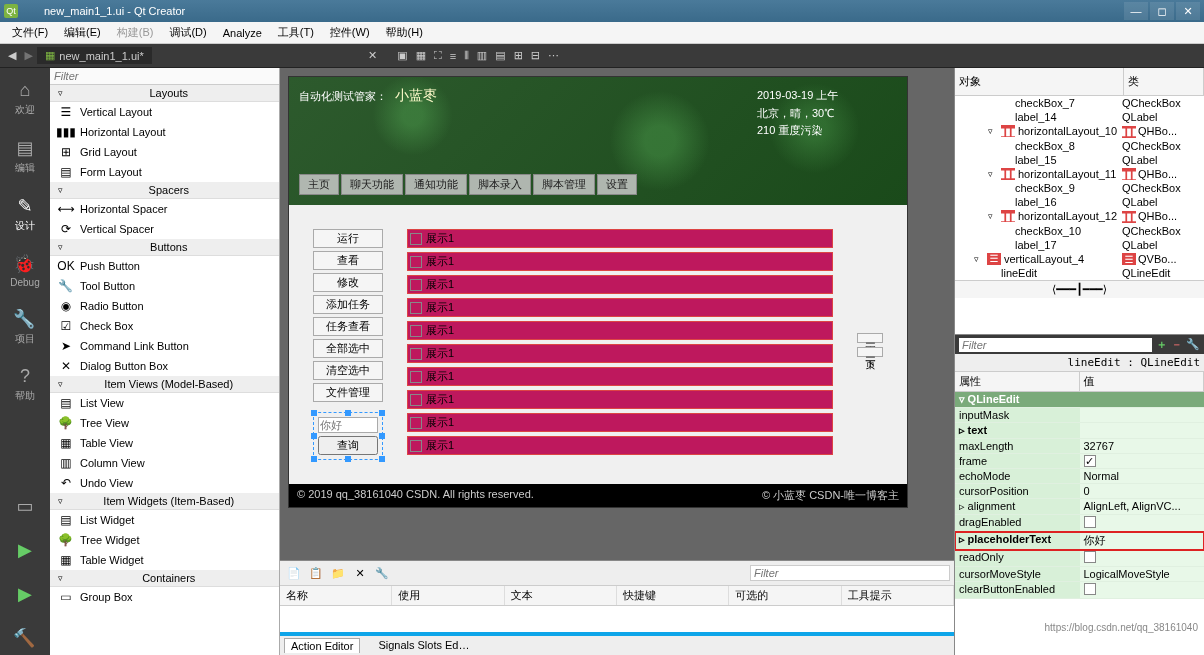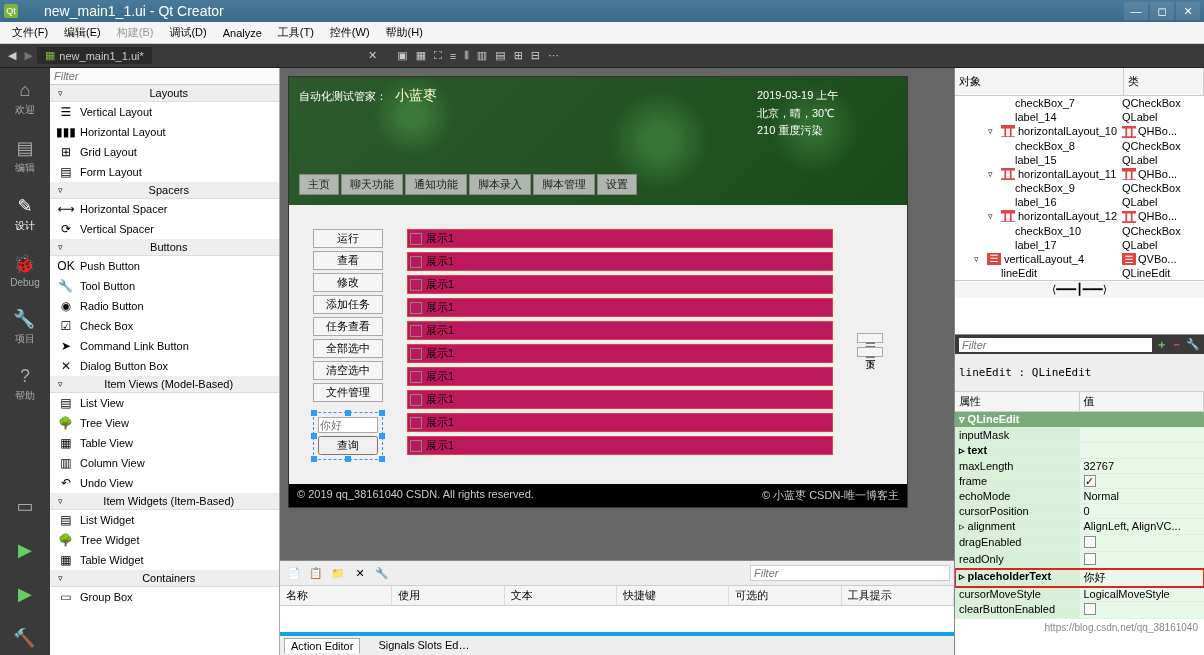--- a/index.html
+++ b/index.html
@@ -1,19 +1,19 @@
 <!DOCTYPE html>
 <html><head>
 <meta charset="utf-8">
 <style>
 * { margin: 0; padding: 0; box-sizing: border-box; font-family: "Microsoft YaHei", Arial, sans-serif; font-size: 11px; }
 body { background: #f0f0f0; overflow: hidden; }
 .titlebar { background: linear-gradient(#4a7a9a, #3a6a8a); height: 22px; display: flex; align-items: center; padding: 0 4px; color: #fff; }
 .titlebar .qticon { width: 14px; height: 14px; background: #7cb342; border-radius: 2px; margin-right: 4px; display: inline-flex; align-items: center; justify-content: center; font-size: 9px; color: #fff; }
-.titlebar .title { flex: 1; font-size: 14px; padding-left: 22px; }
+.titlebar .title { flex: 1; font-size: 11px; padding-left: 22px; }
 .titlebar .winbtns { display: flex; gap: 2px; }
 .titlebar .winbtn { width: 24px; height: 18px; background: rgba(255,255,255,0.1); display: flex; align-items: center; justify-content: center; cursor: pointer; }
 .menubar { background: #f5f5f5; height: 22px; display: flex; align-items: center; padding: 0 4px; border-bottom: 1px solid #ccc; }
 .menubar span { padding: 2px 8px; cursor: pointer; }
 .toolbar { background: #3a3a3a; height: 24px; display: flex; align-items: center; padding: 0 4px; border-bottom: 1px solid #222; color: #ccc; }
 .toolbar .tbbtn { padding: 2px 4px; cursor: pointer; }
 .toolbar .tab { background: #2a2a2a; padding: 2px 8px; display: flex; align-items: center; gap: 4px; }
 .main { display: flex; height: calc(100vh - 68px); }
 .leftbar { width: 50px; background: #3a3a3a; display: flex; flex-direction: column; align-items: center; padding-top: 8px; gap: 12px; }
 .leftbar .mode { color: #aaa; font-size: 10px; text-align: center; cursor: pointer; padding: 4px 2px; }
@@ -70,21 +70,21 @@
 .oirow { display: flex; padding: 1px 2px; align-items: center; cursor: pointer; }
 .oirow .name { flex: 1; display: flex; align-items: center; gap: 3px; }
 .oirow .cls { width: 80px; overflow: hidden; white-space: nowrap; text-overflow: ellipsis; }
 .oirow .ind { display: inline-block; }
 .oirow .exp { font-size: 9px; width: 10px; }
 .oirow .oicon { width: 14px; height: 12px; display: inline-flex; align-items: center; justify-content: center; font-size: 10px; }
 .propeditor { flex: 1.2; overflow: auto; display: flex; flex-direction: column; }
 .pefilter { background: #3a3a3a; padding: 2px 4px; display: flex; align-items: center; }
 .pefilter input { flex: 1; background: #fff; border: none; font-style: italic; color: #888; padding: 1px 3px; }
 .pefilter .pbtn { color: #6c6; margin-left: 4px; cursor: pointer; font-weight: bold; }
-.peinfo { background: #eee; padding: 12px 4px; border-bottom: 1px solid #ccc; font-family: monospace; }
+.peinfo { background: #eee; padding: 2px 4px; border-bottom: 1px solid #ccc; font-family: monospace; text-align: right; }
 .pehd { display: flex; background: #f5f5f5; border-bottom: 1px solid #ccc; }
 .pehd span { flex: 1; padding: 2px 4px; border-right: 1px solid #ccc; }
 .perows { flex: 1; overflow: auto; }
 .perow { display: flex; border-bottom: 1px solid #e0f0e0; }
 .perow.classhdr { background: #7aaa7a; color: #fff; font-weight: bold; }
 .perow .pname { flex: 1; padding: 1px 4px; background: #d8f0d8; }
 .perow .pval { flex: 1; padding: 1px 4px; background: #e8f8e8; }
 .perow.classhdr .pname, .perow.classhdr .pval { background: transparent; }
 .perow.hl { outline: 2px solid #d22; outline-offset: -1px; }
 .perow.bold .pname { font-weight: bold; }
@@ -555,29 +555,29 @@
             <div class="pval">0</div>
           </div>
           <div class="perow">
             <div class="pname">▹ alignment</div>
             <div class="pval">AlignLeft, AlignVC...</div>
           </div>
           <div class="perow">
             <div class="pname">  dragEnabled</div>
             <div class="pval"><span style="display:inline-block;width:12px;height:12px;border:1px solid #888;background:#fff;text-align:center;line-height:10px"></span></div>
           </div>
-          <div class="perow">
-            <div class="pname">  readOnly</div>
-            <div class="pval"><span style="display:inline-block;width:12px;height:12px;border:1px solid #888;background:#fff;text-align:center;line-height:10px"></span></div>
-          </div>
           <div class="perow hl bold">
             <div class="pname">▹ placeholderText</div>
             <div class="pval">你好</div>
           </div>
           <div class="perow">
+            <div class="pname">  readOnly</div>
+            <div class="pval"><span style="display:inline-block;width:12px;height:12px;border:1px solid #888;background:#fff;text-align:center;line-height:10px"></span></div>
+          </div>
+          <div class="perow">
             <div class="pname">  cursorMoveStyle</div>
             <div class="pval">LogicalMoveStyle</div>
           </div>
           <div class="perow">
             <div class="pname">  clearButtonEnabled</div>
             <div class="pval"><span style="display:inline-block;width:12px;height:12px;border:1px solid #888;background:#fff;text-align:center;line-height:10px"></span></div>
           </div>
         </div>
     </div>
   </div>

